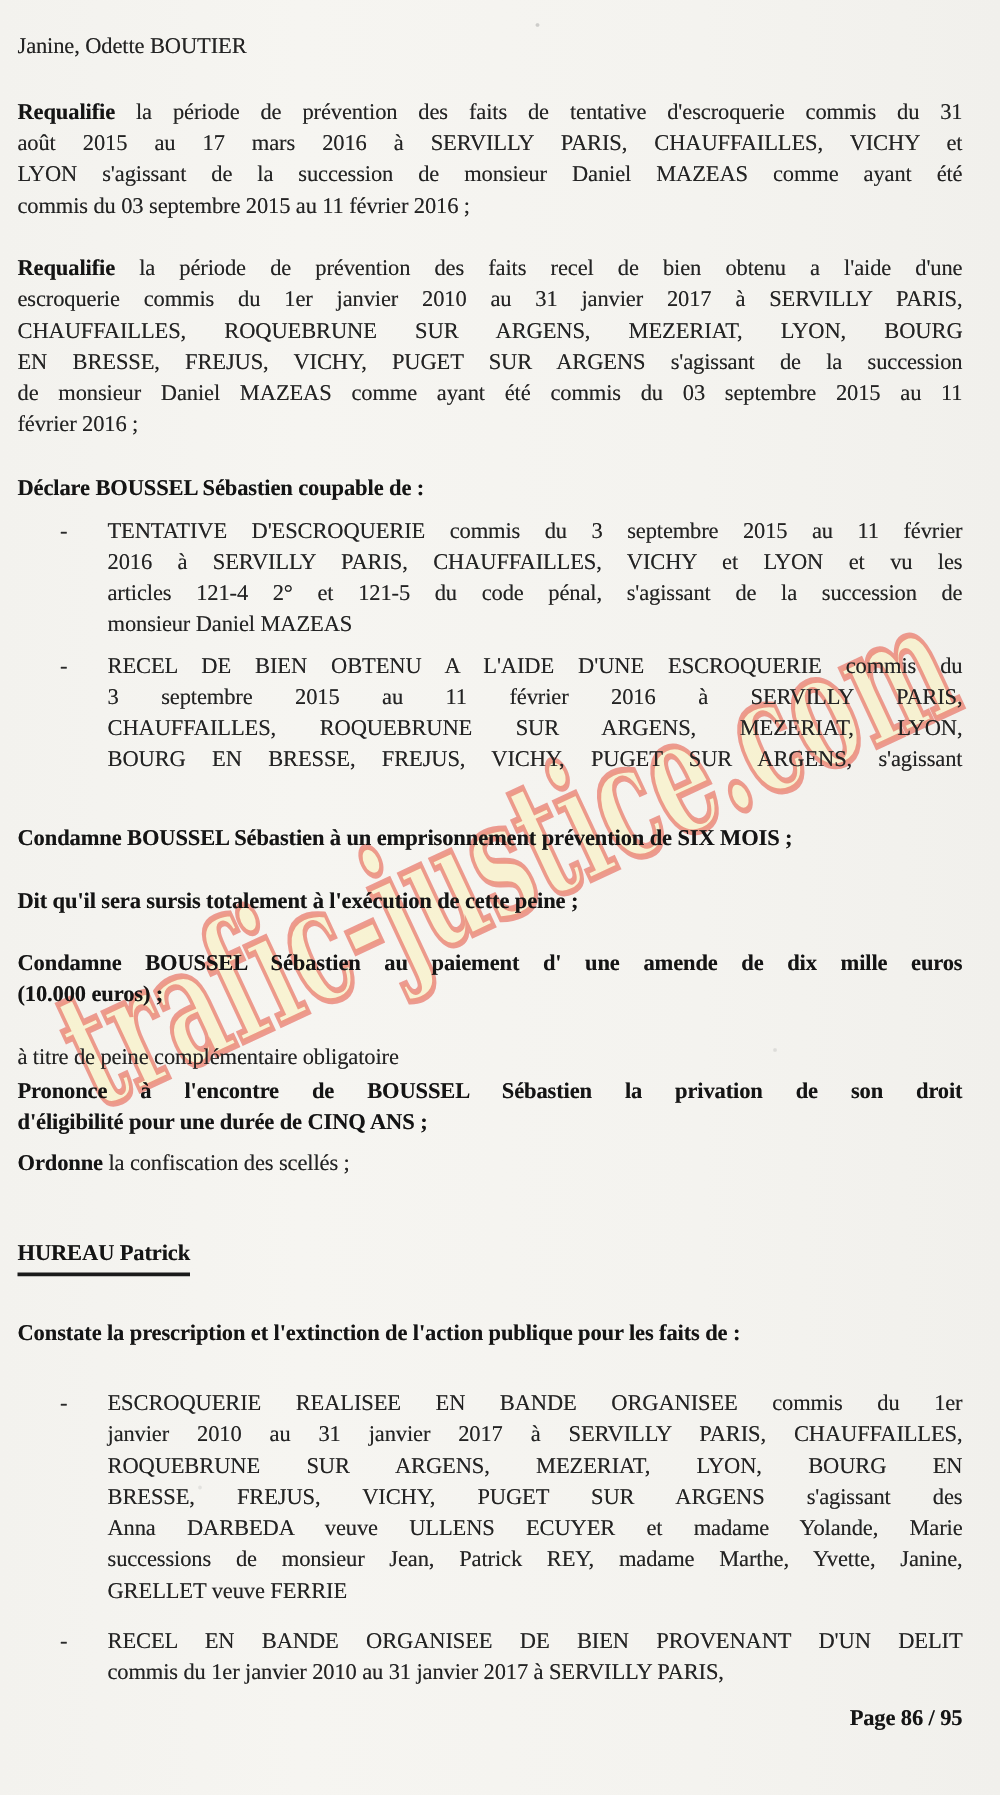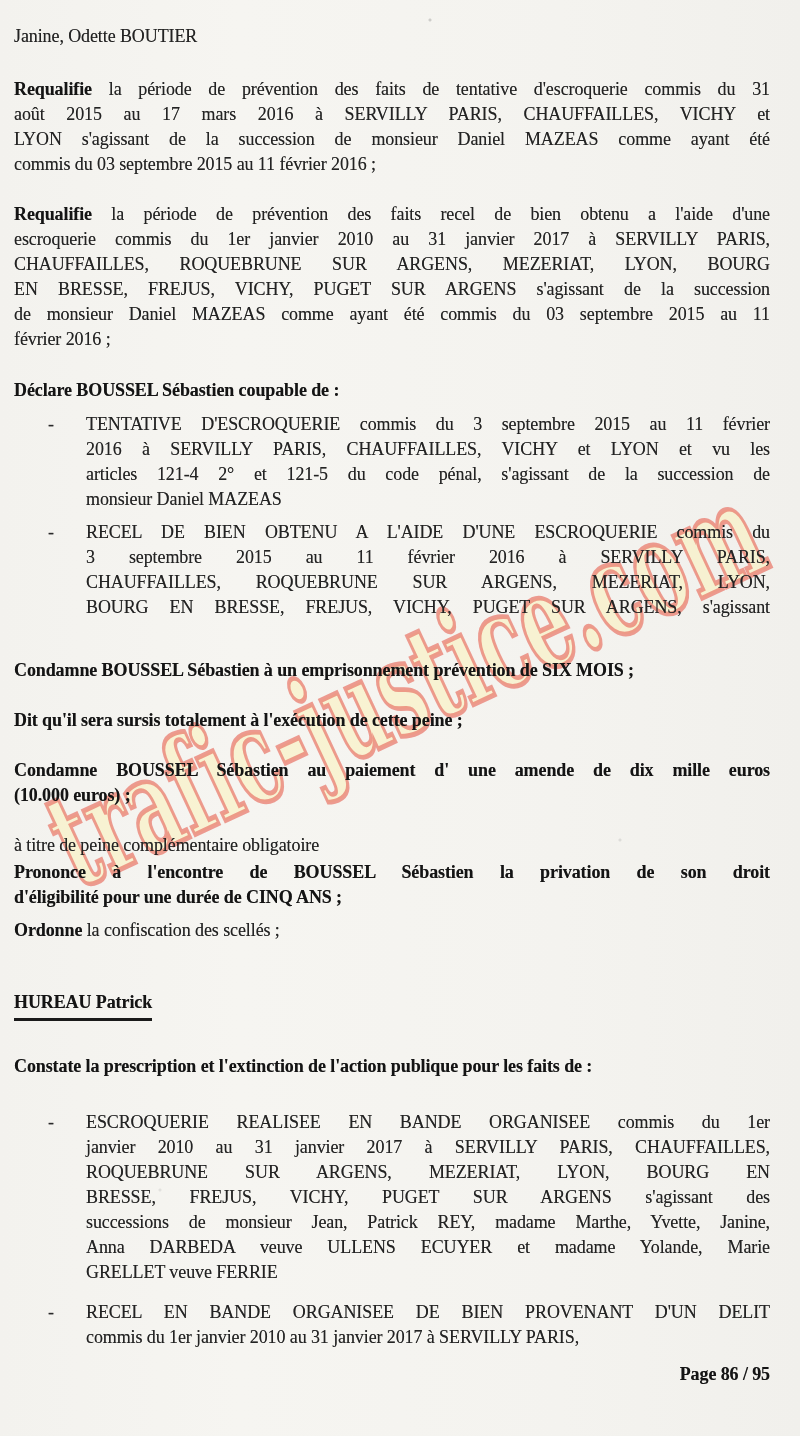--- a/index.html
+++ b/index.html
@@ -144,22 +144,22 @@
 
     <p class="para m-constate b">Constate la prescription et l'extinction de l'action publique pour les faits de :</p>
 
     <div class="bullet m-bullet3">
       <div class="marker">-</div>
       <div class="btext">
         <div class="ln">ESCROQUERIE REALISEE EN BANDE ORGANISEE commis du 1er</div>
         <div class="ln">janvier 2010 au 31 janvier 2017 à SERVILLY PARIS, CHAUFFAILLES,</div>
         <div class="ln">ROQUEBRUNE SUR ARGENS, MEZERIAT, LYON, BOURG EN</div>
         <div class="ln">BRESSE, FREJUS, VICHY, PUGET SUR ARGENS s'agissant des</div>
+        <div class="ln">Anna DARBEDA veuve ULLENS ECUYER et madame Yolande, Marie</div>
         <div class="ln">successions de monsieur Jean, Patrick REY, madame Marthe, Yvette, Janine,</div>
-        <div class="ln">Anna DARBEDA veuve ULLENS ECUYER et madame Yolande, Marie</div>
         <div class="ln-last">GRELLET veuve FERRIE</div>
       </div>
     </div>
 
     <div class="bullet m-bullet4">
       <div class="marker">-</div>
       <div class="btext">
         <div class="ln">RECEL EN BANDE ORGANISEE DE BIEN PROVENANT D'UN DELIT</div>
         <div class="ln-last">commis du 1er janvier 2010 au 31 janvier 2017 à SERVILLY PARIS,</div>
       </div>

